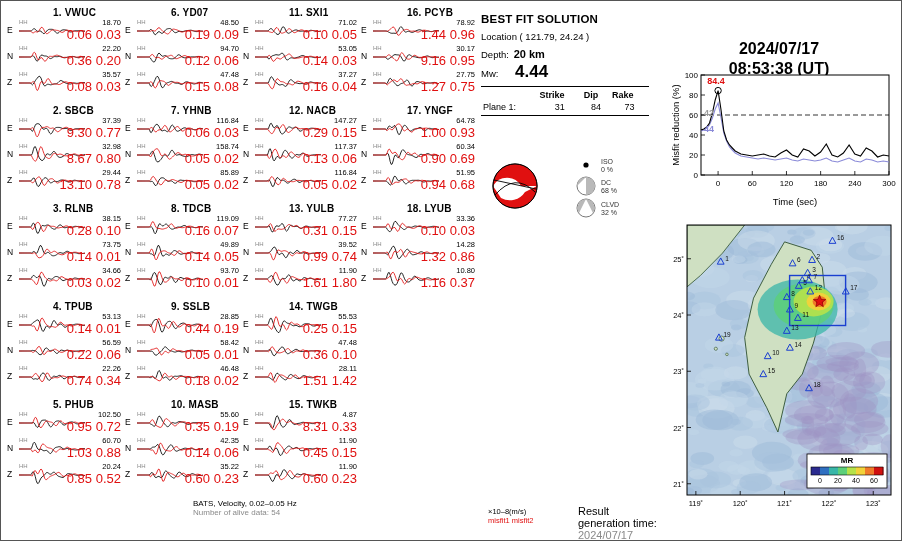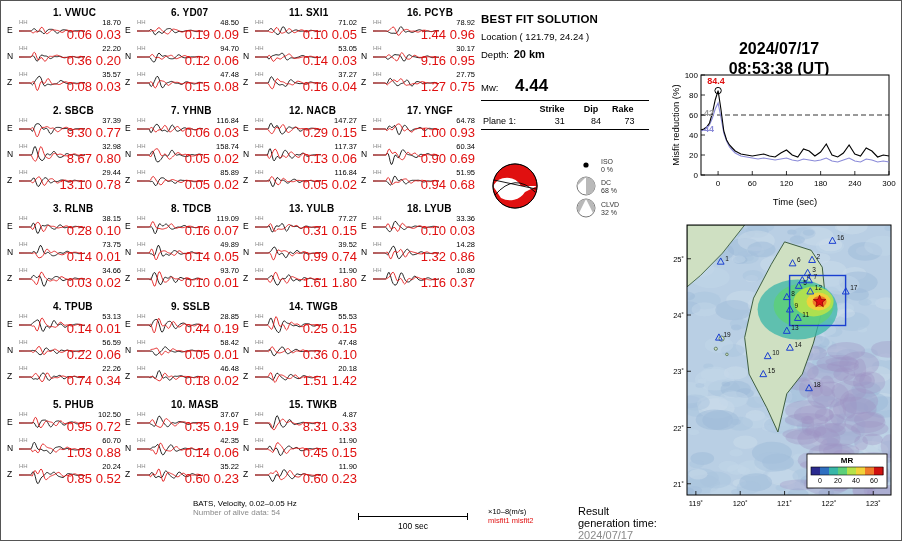--- a/index.html
+++ b/index.html
@@ -421,21 +421,21 @@
           <div class="st-title"><span>10.</span> <span>MASB</span></div>
           <div class="trace">
             <span class="comp">E</span>
             <span class="hh">HH</span>
             <span class="wave">
               <svg width="66" height="22" viewBox="0 0 66 22">
                 <path d="M 0.0 11.0 L 1.0 11.0 L 1.9 11.0 L 2.9 11.0 L 3.8 11.0 L 4.8 11.0 L 5.7 11.0 L 6.7 11.0 L 7.7 11.0 L 8.6 11.0 L 9.6 11.0 L 10.5 11.0 L 11.5 11.0 L 12.4 11.0 L 13.4 11.9 L 14.3 12.3 L 15.3 12.9 L 16.3 13.8 L 17.2 14.3 L 18.2 13.7 L 19.1 11.5 L 20.1 8.4 L 21.0 5.6 L 22.0 4.1 L 23.0 4.4 L 23.9 5.9 L 24.9 7.8 L 25.8 9.6 L 26.8 11.0 L 27.7 12.1 L 28.7 13.3 L 29.7 14.2 L 30.6 14.7 L 31.6 14.4 L 32.5 13.4 L 33.5 12.1 L 34.4 11.0 L 35.4 10.5 L 36.3 10.7 L 37.3 11.1 L 38.3 11.2 L 39.2 11.0 L 40.2 10.5 L 41.1 9.9 L 42.1 9.6 L 43.0 9.6 L 44.0 9.8 L 45.0 10.0 L 45.9 10.2 L 46.9 10.5 L 47.8 10.9 L 48.8 11.4 L 49.7 12.0 L 50.7 12.4 L 51.7 12.5 L 52.6 12.2 L 53.6 11.7 L 54.5 11.2 L 55.5 10.8 L 56.4 10.6 L 57.4 10.6 L 58.3 10.6 L 59.3 10.6 L 60.3 10.6 L 61.2 10.6 L 62.2 10.7 L 63.1 10.8 L 64.1 10.9 L 65.0 11.0 L 66.0 11.0" fill="none" stroke="#000000" stroke-width="0.85"></path>
                 <path d="M 0.0 11.0 L 1.0 11.0 L 1.9 11.0 L 2.9 11.0 L 3.8 11.0 L 4.8 11.0 L 5.7 11.0 L 6.7 11.0 L 7.7 11.0 L 8.6 11.0 L 9.6 11.0 L 10.5 11.0 L 11.5 11.0 L 12.4 11.0 L 13.4 9.9 L 14.3 8.4 L 15.3 7.7 L 16.3 8.3 L 17.2 10.1 L 18.2 12.0 L 19.1 13.4 L 20.1 14.1 L 21.0 14.5 L 22.0 15.0 L 23.0 15.4 L 23.9 15.3 L 24.9 14.4 L 25.8 12.4 L 26.8 10.0 L 27.7 7.9 L 28.7 6.8 L 29.7 6.7 L 30.6 7.4 L 31.6 8.4 L 32.5 9.2 L 33.5 10.0 L 34.4 10.9 L 35.4 12.0 L 36.3 13.0 L 37.3 13.8 L 38.3 13.9 L 39.2 13.4 L 40.2 12.5 L 41.1 11.4 L 42.1 10.7 L 43.0 10.3 L 44.0 10.1 L 45.0 10.0 L 45.9 9.9 L 46.9 9.8 L 47.8 9.9 L 48.8 10.3 L 49.7 10.8 L 50.7 11.2 L 51.7 11.5 L 52.6 11.6 L 53.6 11.5 L 54.5 11.3 L 55.5 11.2 L 56.4 11.2 L 57.4 11.3 L 58.3 11.3 L 59.3 11.1 L 60.3 11.0 L 61.2 10.9 L 62.2 10.8 L 63.1 10.9 L 64.1 10.9 L 65.0 10.9 L 66.0 10.9" fill="none" stroke="#e01010" stroke-width="0.85"></path>
               </svg>
             </span>
-            <span class="amp">37.67</span>
+            <span class="amp">55.60</span>
             <span class="mis"><span>0.35</span> <span>0.19</span></span>
           </div>
           <div class="trace">
             <span class="comp">N</span>
             <span class="hh">HH</span>
             <span class="wave">
               <svg width="66" height="22" viewBox="0 0 66 22">
                 <path d="M 0.0 11.0 L 1.0 11.0 L 1.9 11.0 L 2.9 11.0 L 3.8 11.0 L 4.8 11.0 L 5.7 11.0 L 6.7 11.0 L 7.7 11.0 L 8.6 11.0 L 9.6 11.0 L 10.5 11.0 L 11.5 11.0 L 12.4 11.0 L 13.4 11.0 L 14.3 10.1 L 15.3 9.3 L 16.3 9.1 L 17.2 9.1 L 18.2 8.8 L 19.1 7.9 L 20.1 6.8 L 21.0 6.5 L 22.0 7.8 L 23.0 10.6 L 23.9 13.7 L 24.9 16.1 L 25.8 16.9 L 26.8 16.4 L 27.7 14.9 L 28.7 13.3 L 29.7 11.8 L 30.6 10.4 L 31.6 9.0 L 32.5 7.7 L 33.5 6.9 L 34.4 6.9 L 35.4 7.9 L 36.3 9.6 L 37.3 11.4 L 38.3 12.7 L 39.2 13.2 L 40.2 13.1 L 41.1 12.6 L 42.1 12.1 L 43.0 11.8 L 44.0 11.5 L 45.0 11.2 L 45.9 10.8 L 46.9 10.4 L 47.8 10.2 L 48.8 10.2 L 49.7 10.4 L 50.7 10.7 L 51.7 10.8 L 52.6 10.7 L 53.6 10.6 L 54.5 10.6 L 55.5 10.7 L 56.4 11.1 L 57.4 11.4 L 58.3 11.7 L 59.3 11.8 L 60.3 11.7 L 61.2 11.4 L 62.2 11.2 L 63.1 11.0 L 64.1 10.9 L 65.0 10.7 L 66.0 10.5" fill="none" stroke="#000000" stroke-width="0.85"></path>
                 <path d="M 0.0 11.0 L 1.0 11.0 L 1.9 11.0 L 2.9 11.0 L 3.8 11.0 L 4.8 11.0 L 5.7 11.0 L 6.7 11.0 L 7.7 11.0 L 8.6 11.0 L 9.6 11.0 L 10.5 11.0 L 11.5 11.0 L 12.4 11.0 L 13.4 12.0 L 14.3 12.2 L 15.3 11.9 L 16.3 12.4 L 17.2 14.1 L 18.2 15.8 L 19.1 16.2 L 20.1 14.3 L 21.0 10.9 L 22.0 7.4 L 23.0 5.3 L 23.9 5.2 L 24.9 6.6 L 25.8 8.7 L 26.8 10.6 L 27.7 11.8 L 28.7 12.3 L 29.7 12.6 L 30.6 12.7 L 31.6 12.9 L 32.5 13.0 L 33.5 13.0 L 34.4 12.6 L 35.4 11.8 L 36.3 10.8 L 37.3 9.8 L 38.3 8.9 L 39.2 8.6 L 40.2 8.8 L 41.1 9.7 L 42.1 10.7 L 43.0 11.6 L 44.0 12.1 L 45.0 12.1 L 45.9 11.8 L 46.9 11.5 L 47.8 11.5 L 48.8 11.6 L 49.7 11.7 L 50.7 11.6 L 51.7 11.1 L 52.6 10.4 L 53.6 9.9 L 54.5 9.7 L 55.5 10.1 L 56.4 10.7 L 57.4 11.2 L 58.3 11.5 L 59.3 11.5 L 60.3 11.3 L 61.2 11.1 L 62.2 11.1 L 63.1 11.3 L 64.1 11.4 L 65.0 11.4 L 66.0 11.2" fill="none" stroke="#e01010" stroke-width="0.85"></path>
               </svg>
@@ -603,21 +603,21 @@
           </div>
           <div class="trace">
             <span class="comp">Z</span>
             <span class="hh">HH</span>
             <span class="wave">
               <svg width="66" height="22" viewBox="0 0 66 22">
                 <path d="M 0.0 11.0 L 1.0 11.0 L 1.9 11.0 L 2.9 11.0 L 3.8 11.0 L 4.8 11.0 L 5.7 11.0 L 6.7 11.0 L 7.7 11.0 L 8.6 11.0 L 9.6 11.0 L 10.5 11.0 L 11.5 11.0 L 12.4 11.0 L 13.4 11.2 L 14.3 11.6 L 15.3 12.1 L 16.3 13.1 L 17.2 13.9 L 18.2 13.8 L 19.1 12.4 L 20.1 10.3 L 21.0 8.2 L 22.0 7.2 L 23.0 7.4 L 23.9 8.4 L 24.9 9.7 L 25.8 10.7 L 26.8 11.5 L 27.7 12.2 L 28.7 12.9 L 29.7 13.7 L 30.6 13.9 L 31.6 13.4 L 32.5 12.1 L 33.5 10.5 L 34.4 9.1 L 35.4 8.5 L 36.3 8.6 L 37.3 9.2 L 38.3 10.0 L 39.2 10.8 L 40.2 11.4 L 41.1 11.9 L 42.1 12.3 L 43.0 12.6 L 44.0 12.6 L 45.0 12.2 L 45.9 11.5 L 46.9 10.6 L 47.8 9.9 L 48.8 9.6 L 49.7 9.7 L 50.7 10.1 L 51.7 10.5 L 52.6 11.0 L 53.6 11.3 L 54.5 11.5 L 55.5 11.7 L 56.4 11.8 L 57.4 11.8 L 58.3 11.5 L 59.3 11.2 L 60.3 10.7 L 61.2 10.4 L 62.2 10.3 L 63.1 10.4 L 64.1 10.6 L 65.0 10.8 L 66.0 11.0" fill="none" stroke="#000000" stroke-width="0.85"></path>
                 <path d="M 0.0 11.0 L 1.0 11.0 L 1.9 11.0 L 2.9 11.0 L 3.8 11.0 L 4.8 11.0 L 5.7 11.0 L 6.7 11.0 L 7.7 11.0 L 8.6 11.0 L 9.6 11.0 L 10.5 11.0 L 11.5 11.0 L 12.4 11.0 L 13.4 10.4 L 14.3 8.4 L 15.3 6.7 L 16.3 7.0 L 17.2 9.5 L 18.2 12.9 L 19.1 15.6 L 20.1 16.4 L 21.0 15.3 L 22.0 13.2 L 23.0 11.2 L 23.9 9.7 L 24.9 9.1 L 25.8 8.9 L 26.8 9.0 L 27.7 9.3 L 28.7 9.8 L 29.7 10.4 L 30.6 11.0 L 31.6 11.6 L 32.5 12.1 L 33.5 12.5 L 34.4 12.6 L 35.4 12.5 L 36.3 12.1 L 37.3 11.2 L 38.3 10.2 L 39.2 9.3 L 40.2 8.9 L 41.1 9.3 L 42.1 10.2 L 43.0 11.3 L 44.0 12.1 L 45.0 12.4 L 45.9 12.1 L 46.9 11.5 L 47.8 11.0 L 48.8 10.8 L 49.7 10.8 L 50.7 11.0 L 51.7 11.0 L 52.6 10.8 L 53.6 10.5 L 54.5 10.3 L 55.5 10.5 L 56.4 10.8 L 57.4 11.3 L 58.3 11.6 L 59.3 11.7 L 60.3 11.5 L 61.2 11.2 L 62.2 10.9 L 63.1 10.7 L 64.1 10.6 L 65.0 10.7 L 66.0 10.8" fill="none" stroke="#e01010" stroke-width="0.85"></path>
               </svg>
             </span>
-            <span class="amp">20.18</span>
+            <span class="amp">28.11</span>
             <span class="mis"><span>1.51</span> <span>1.42</span></span>
           </div>
         </div>
         <div class="st">
           <div class="st-title"><span>15.</span> <span>TWKB</span></div>
           <div class="trace">
             <span class="comp">E</span>
             <span class="hh">HH</span>
             <span class="wave">
               <svg width="66" height="22" viewBox="0 0 66 22">
@@ -778,21 +778,21 @@
   <div class="bfs">
     <div class="bfs-title">BEST FIT SOLUTION</div>
     <div class="bfs-row">
       <span>Location</span>
       <span>( 121.79, 24.24 )</span>
     </div>
     <div class="bfs-row">
       <span>Depth:</span>
       <span style="font-weight:bold;font-size:11px;margin-left:2px;">20 km</span>
     </div>
-    <div class="bfs-row" style="margin-top:16px;">
+    <div class="bfs-row" style="margin-top:2px;">
       <span>Mw:</span>
       <span class="mw-big" style="margin-left:14px;">4.44</span>
     </div>
     <div class="hr"></div>
     <table class="ptab">
       <tbody>
           <tr>
         <th></th>
         <th>Strike</th>
         <th>Dip</th>
@@ -1300,24 +1300,20 @@
         <text x="177" y="264" font-size="7" text-anchor="middle" font-family="Liberation Sans">20</text>
         <text x="195" y="264" font-size="7" text-anchor="middle" font-family="Liberation Sans">40</text>
         <text x="213" y="264" font-size="7" text-anchor="middle" font-family="Liberation Sans">60</text>
       </svg>
   </div>
 
   <div class="foot">
     <div>BATS, Velocity, 0.02–0.05 Hz</div>
     <div class="grey">Number of alive data: 54</div>
 
-    <div class="scalebar">
-      <div class="bar"></div>
-      <div class="lab">100 sec</div>
-    </div>
 
     <div class="units">
       <div>×10–8(m/s)</div>
       <div class="red">
         <span>misfit1</span>
         <span>misfit2</span>
       </div>
     </div>
 
     <div class="gen">

